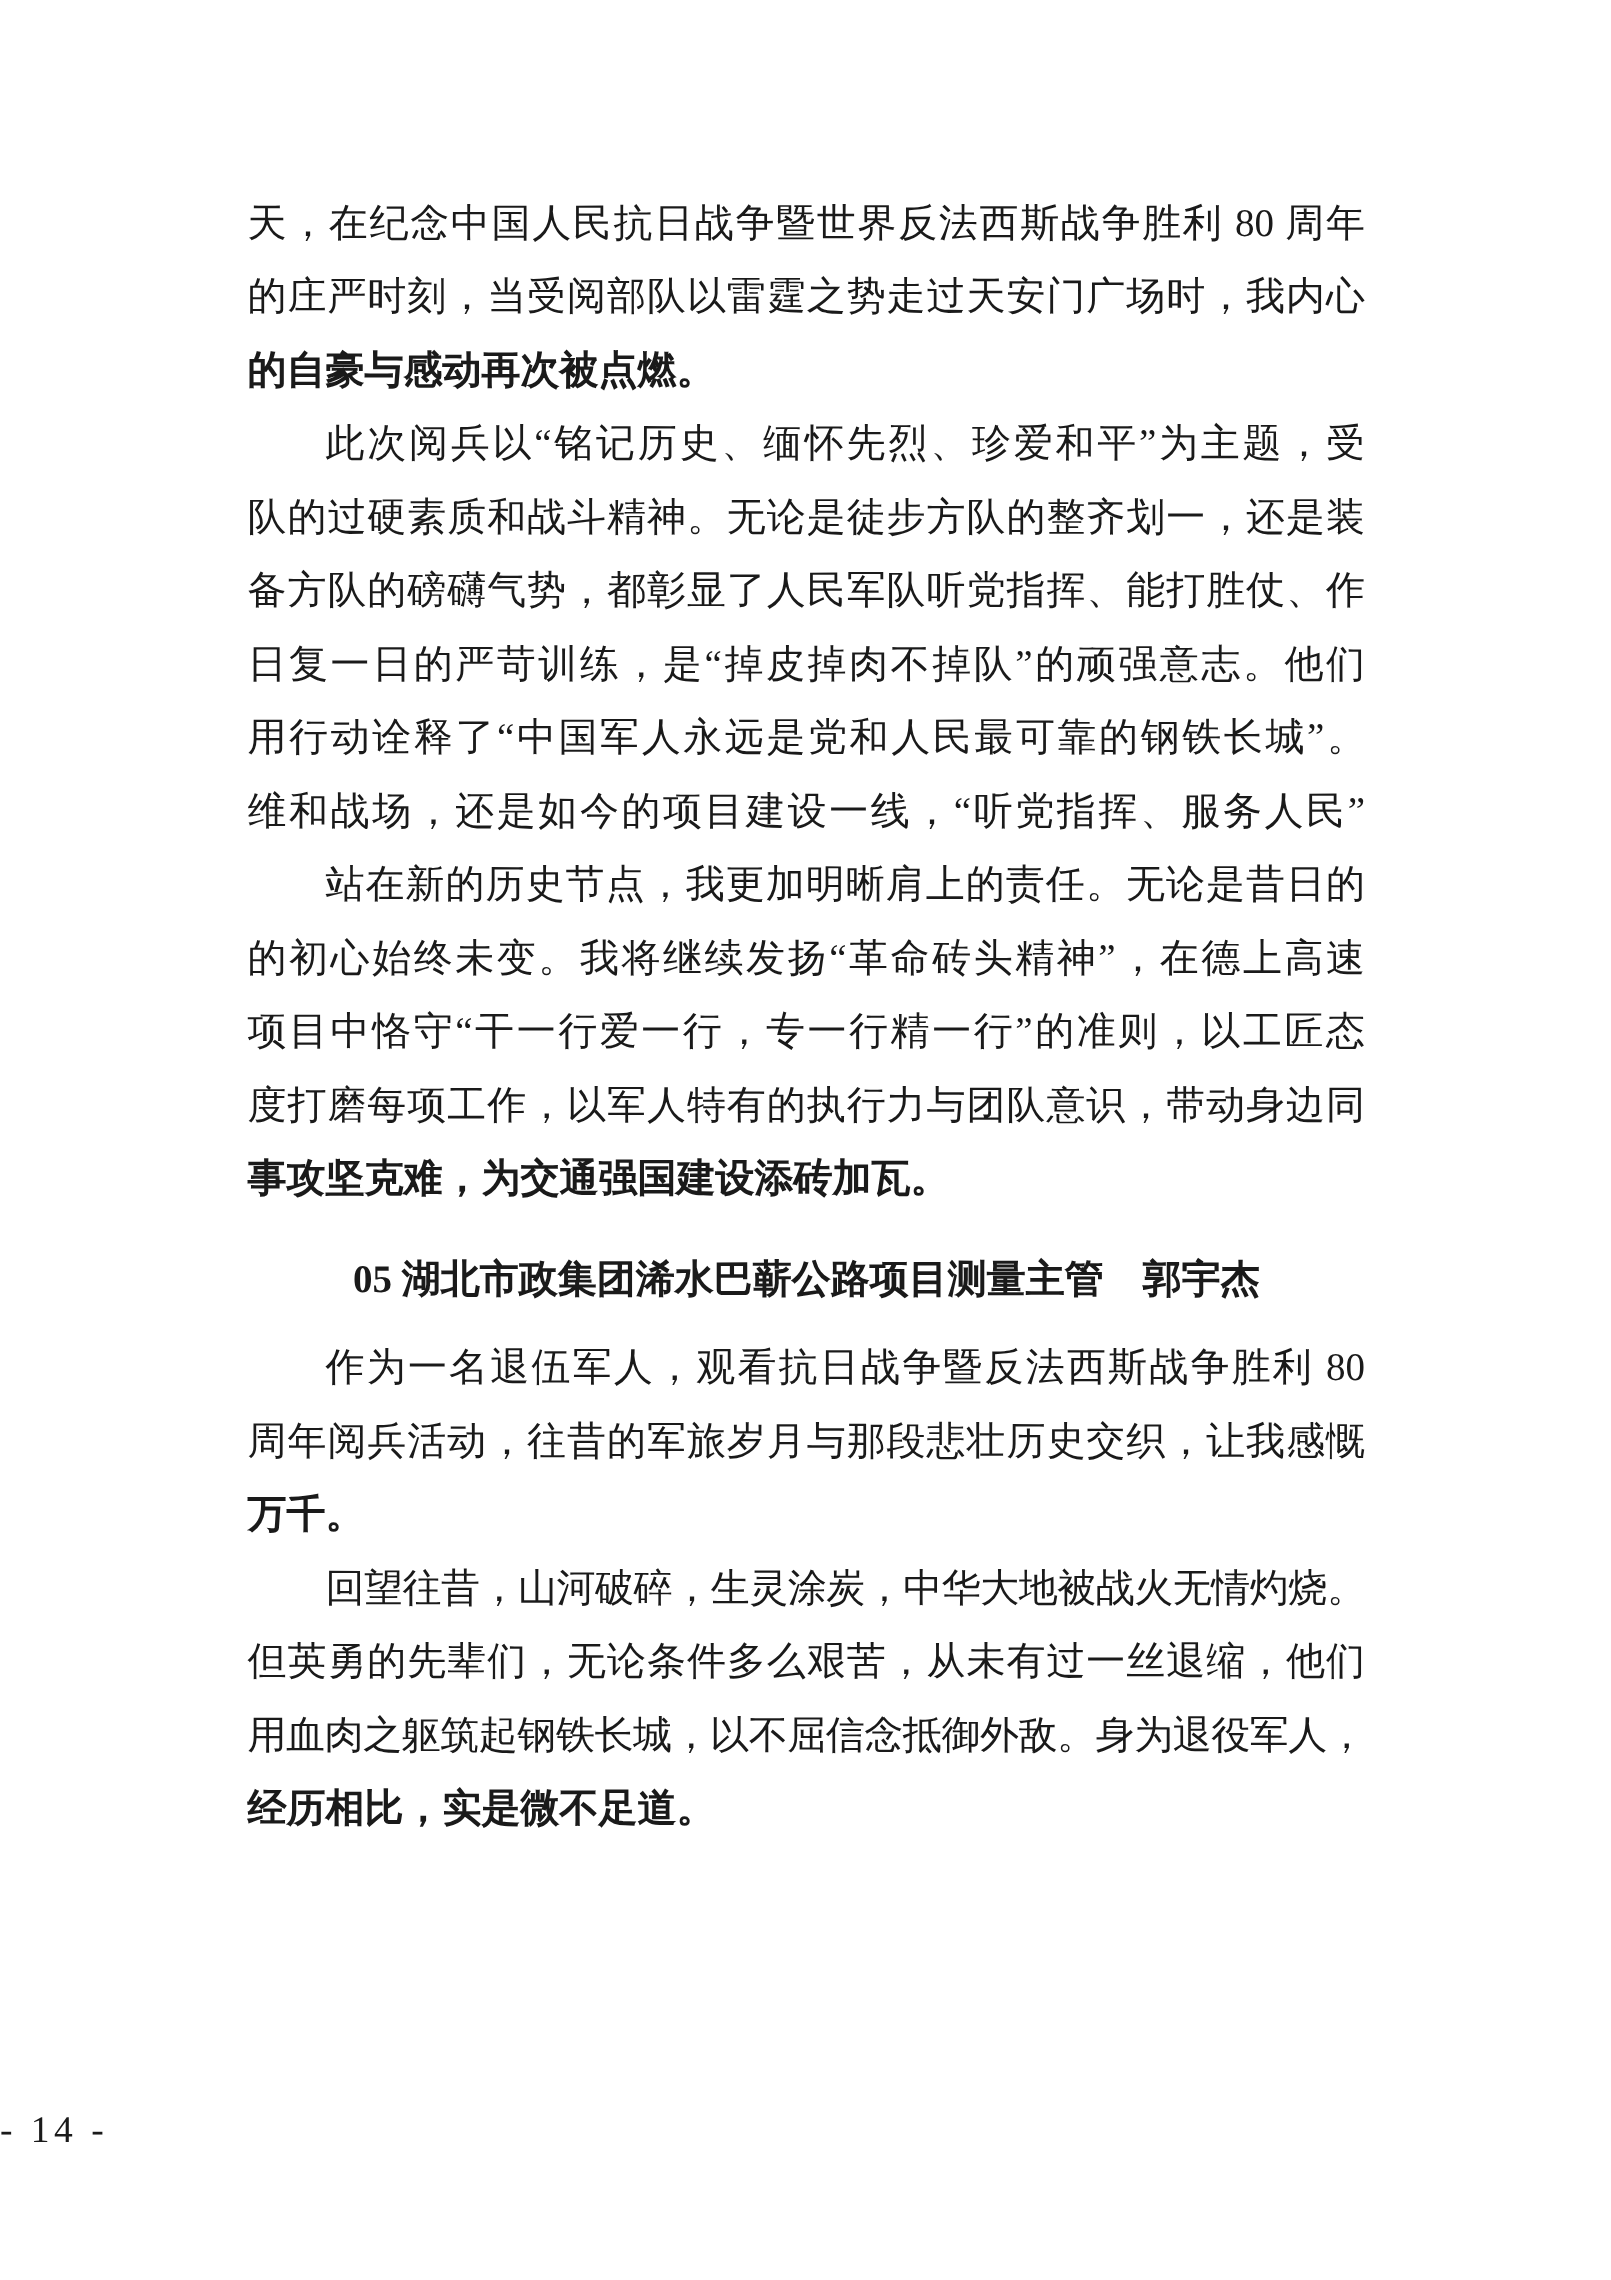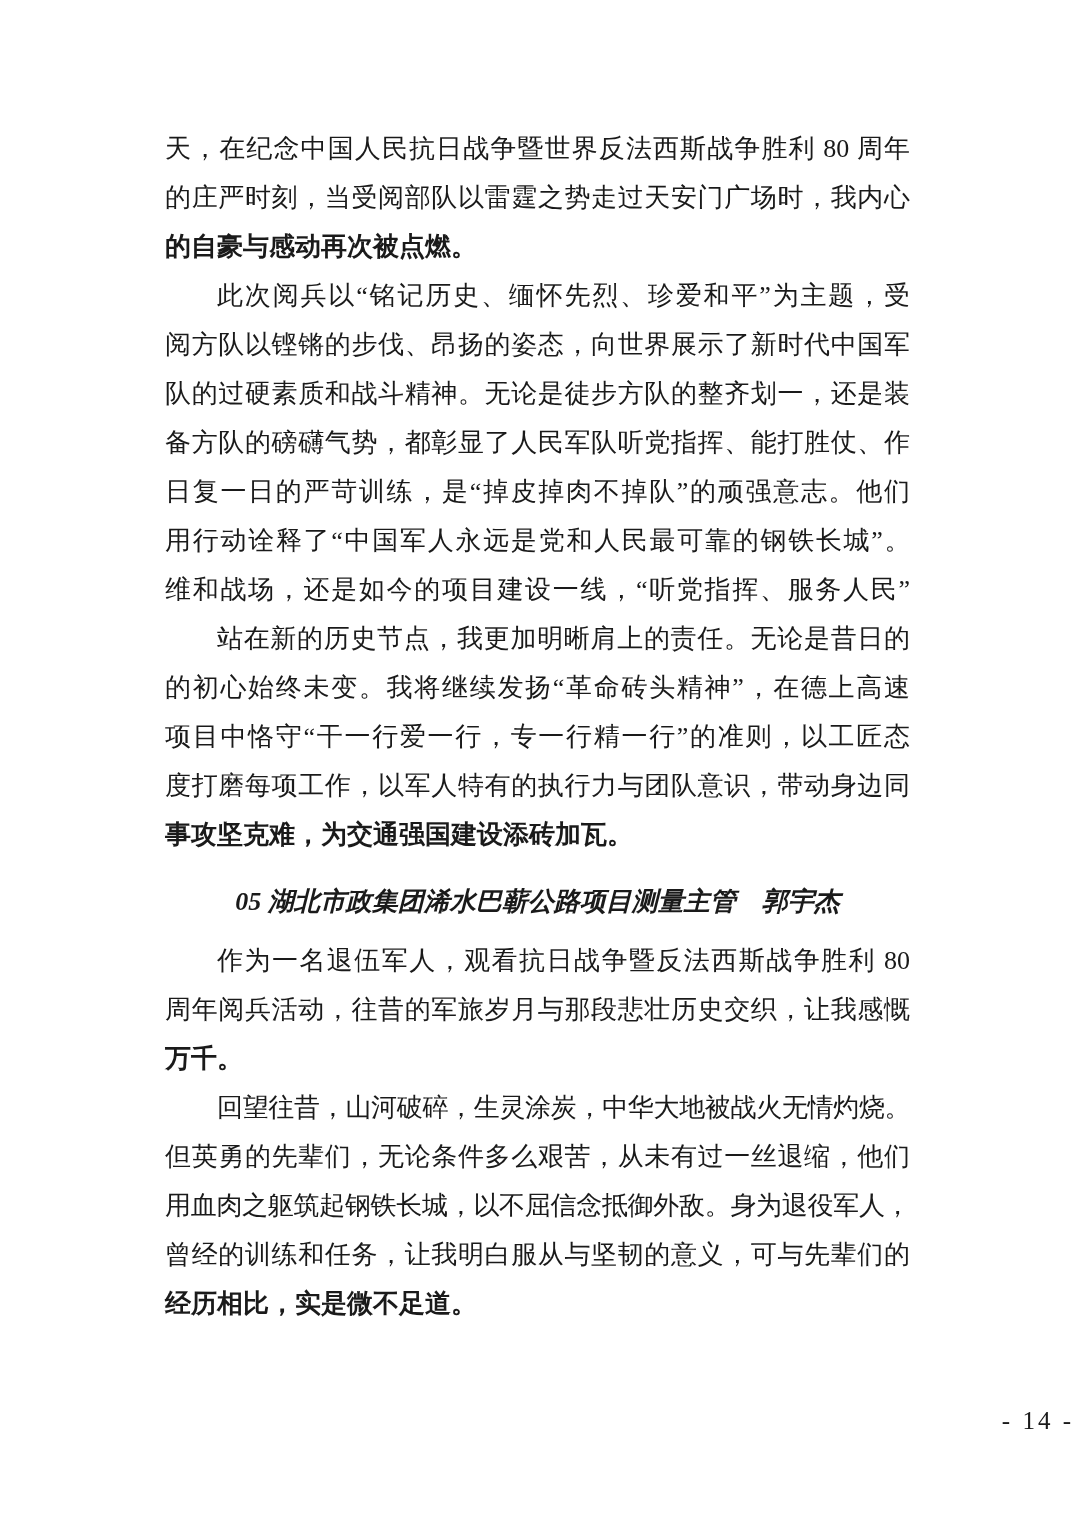--- a/index.html
+++ b/index.html
@@ -33,57 +33,54 @@
     font-weight: bold;
   }
   .line.indent { text-indent: 52px; }
   .line.tight { letter-spacing: -0.6px; }
   .line.heading {
     font-weight: 700;
     text-align: center;
     text-align-last: center;
     margin: 18px 0 10px 0;
     text-indent: 0;
-    font-style: italic;
   }
   .footer {
     position: absolute;
     top: 1406px;
     left: 0;
     width: 1074px;
-    text-align: right;
+    text-align: left;
     font-size: 25px;
     line-height: 30px;
     letter-spacing: 3px;
     color: #1a1a1a;
   }
 </style>
 </head>
 <body>
 
 <div class="content">
     <div class="line">天，在纪念中国人民抗日战争暨世界反法西斯战争胜利 80 周年</div>
     <div class="line">的庄严时刻，当受阅部队以雷霆之势走过天安门广场时，我内心</div>
     <div class="line left">的自豪与感动再次被点燃。</div>
     <div class="line indent">此次阅兵以“铭记历史、缅怀先烈、珍爱和平”为主题，受</div>
-    <div class="line">阅方队以铿锵的步伐、昂扬的姿态，向世界展示了新时代中国军</div>
     <div class="line">队的过硬素质和战斗精神。无论是徒步方队的整齐划一，还是装</div>
     <div class="line">备方队的磅礴气势，都彰显了人民军队听党指挥、能打胜仗、作</div>
     <div class="line">日复一日的严苛训练，是“掉皮掉肉不掉队”的顽强意志。他们</div>
     <div class="line tight">用行动诠释了“中国军人永远是党和人民最可靠的钢铁长城”。</div>
     <div class="line">维和战场，还是如今的项目建设一线，“听党指挥、服务人民”</div>
     <div class="line indent">站在新的历史节点，我更加明晰肩上的责任。无论是昔日的</div>
     <div class="line">的初心始终未变。我将继续发扬“革命砖头精神”，在德上高速</div>
     <div class="line">项目中恪守“干一行爱一行，专一行精一行”的准则，以工匠态</div>
     <div class="line">度打磨每项工作，以军人特有的执行力与团队意识，带动身边同</div>
     <div class="line left">事攻坚克难，为交通强国建设添砖加瓦。</div>
     <div class="line heading">05 湖北市政集团浠水巴蕲公路项目测量主管　郭宇杰</div>
     <div class="line indent">作为一名退伍军人，观看抗日战争暨反法西斯战争胜利 80</div>
     <div class="line">周年阅兵活动，往昔的军旅岁月与那段悲壮历史交织，让我感慨</div>
     <div class="line left">万千。</div>
     <div class="line indent tight">回望往昔，山河破碎，生灵涂炭，中华大地被战火无情灼烧。</div>
     <div class="line">但英勇的先辈们，无论条件多么艰苦，从未有过一丝退缩，他们</div>
     <div class="line tight">用血肉之躯筑起钢铁长城，以不屈信念抵御外敌。身为退役军人，</div>
-    <div class="line">曾经的训练和任务，让我明白服从与坚韧的意义，可与先辈们的</div>
     <div class="line left">经历相比，实是微不足道。</div>
   </div>
 
 <div class="footer">- 14 -</div>
 
 </body></html>

